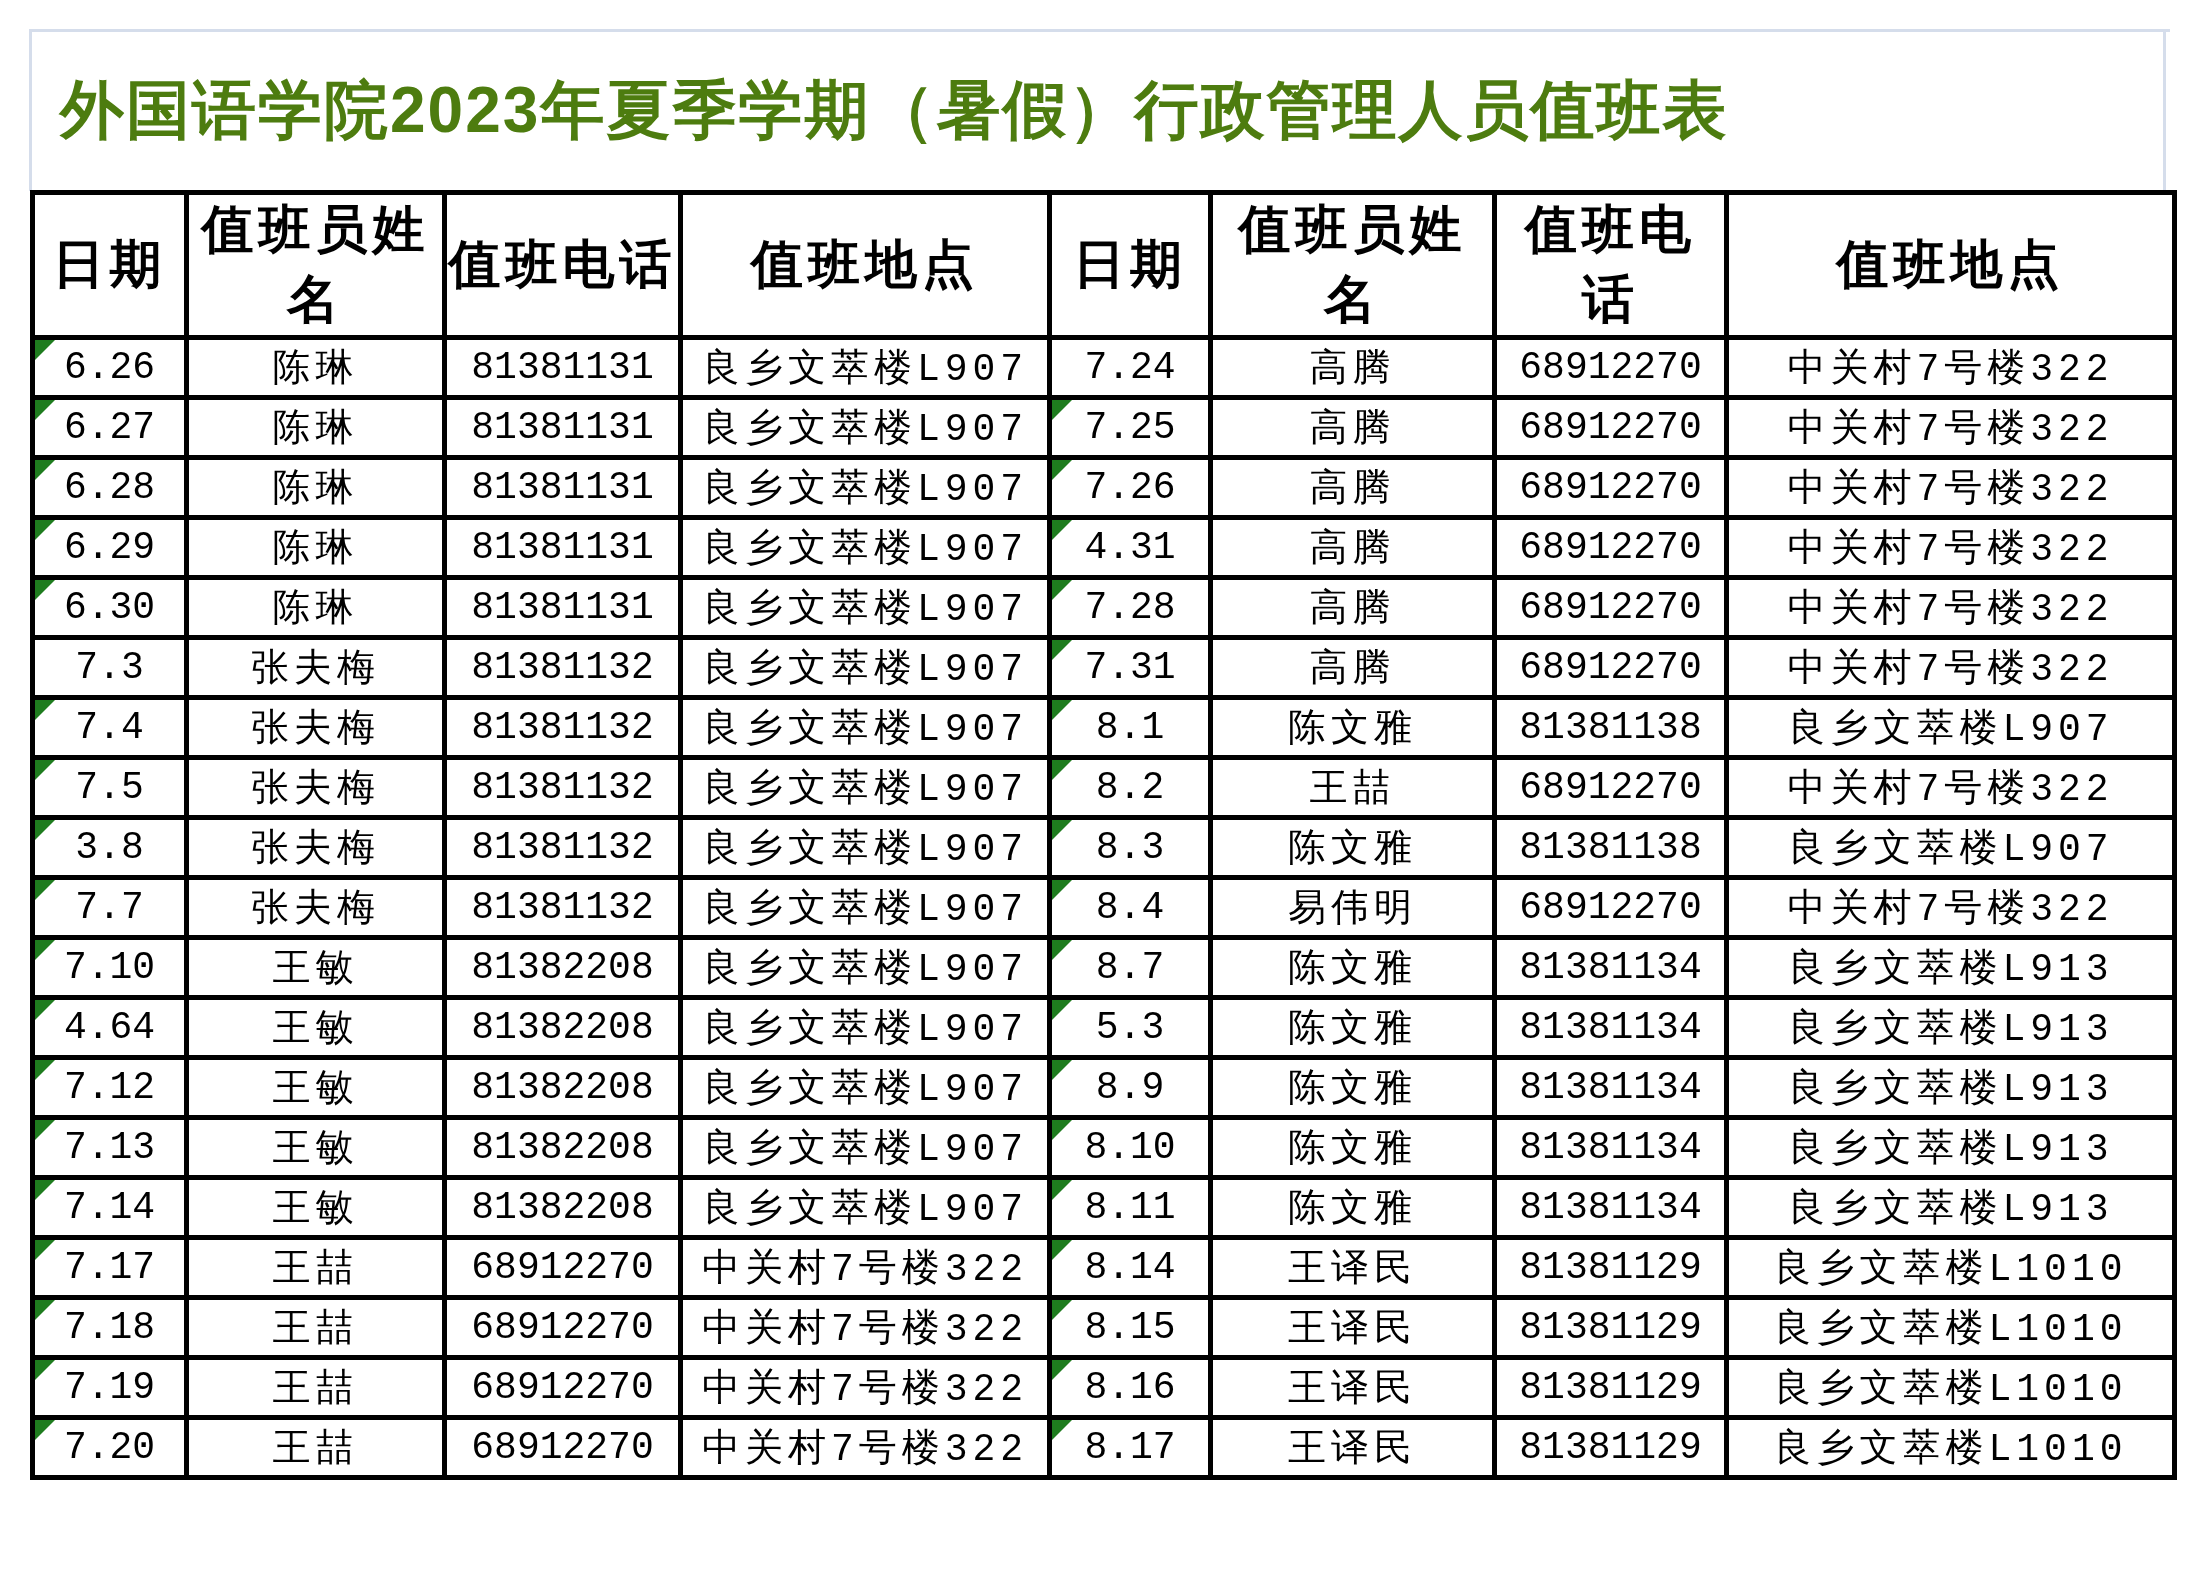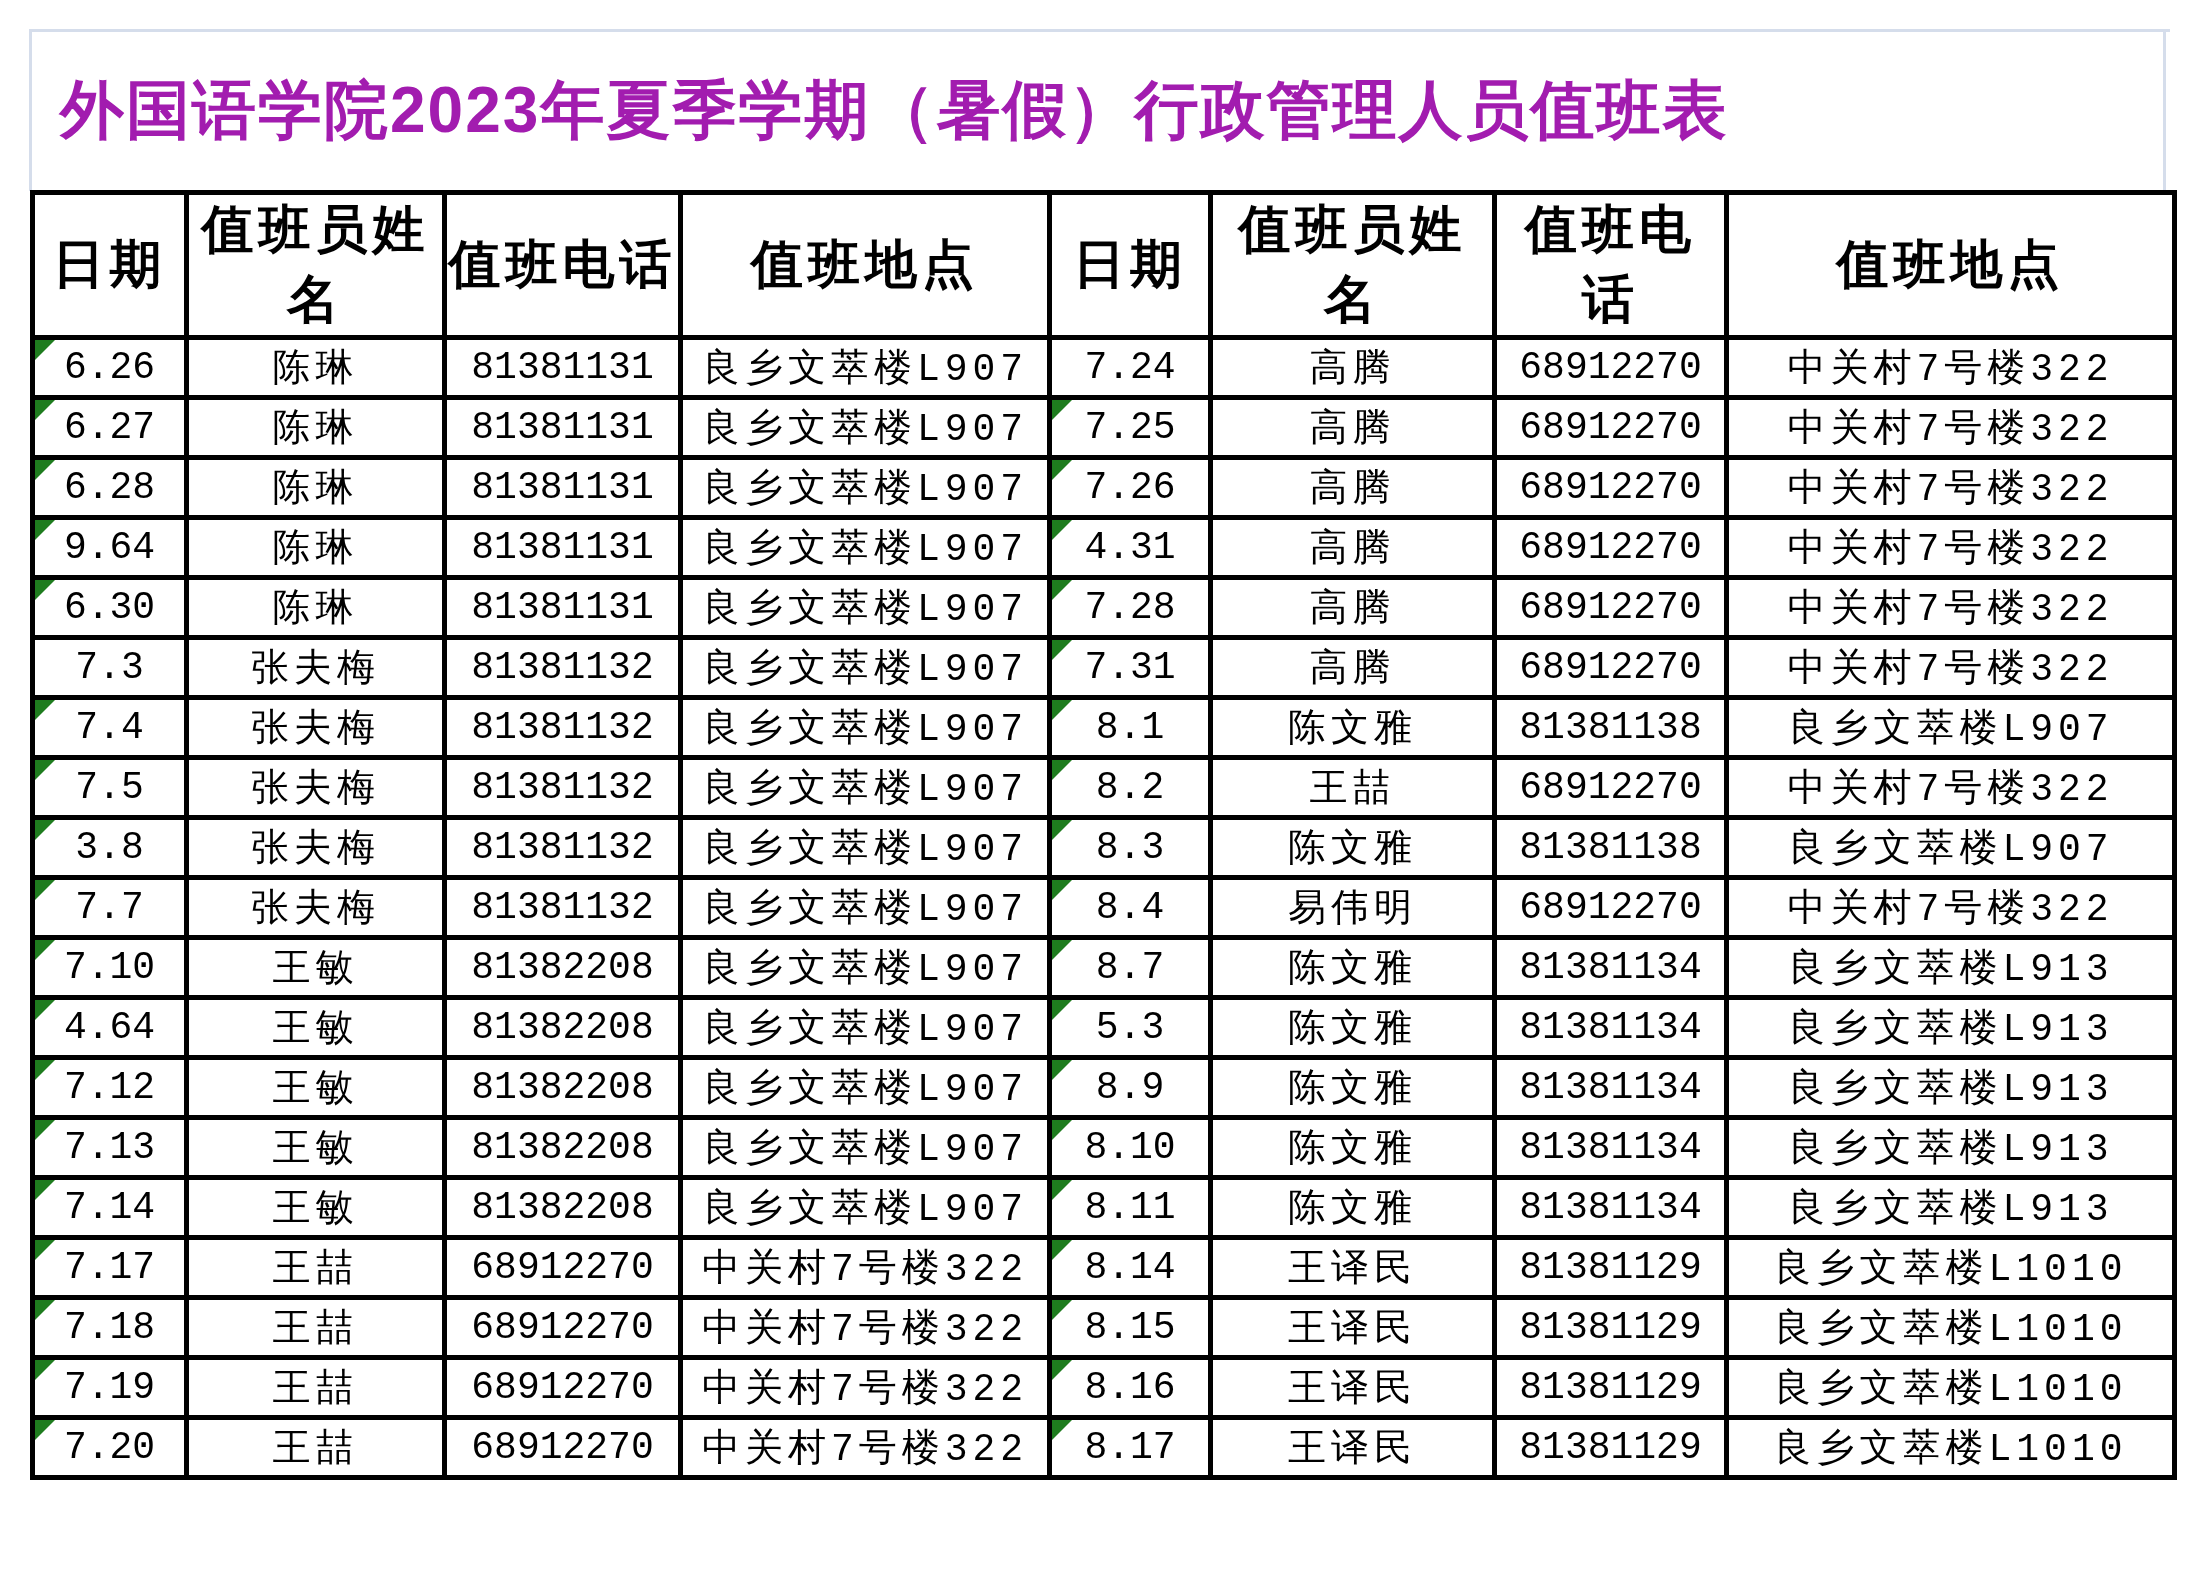--- a/index.html
+++ b/index.html
@@ -11,21 +11,21 @@
   
   .gridline{position:absolute;background:#d5ddeb;}
   #grid-top{left:30px;top:29px;width:2140px;height:3px;}
   #grid-left{left:29px;top:29px;width:3px;height:162px;}
   #grid-right{left:2163px;top:29px;width:3px;height:162px;}
 
   #title{
     position:absolute;left:60px;top:31px;width:2100px;height:159px;
     display:flex;align-items:center;
     font-family:"Liberation Sans","DejaVu Sans",sans-serif;
-    font-weight:bold;font-size:64px;color:#a21caf;letter-spacing:2px;
+    font-weight:bold;font-size:64px;color:#4d7c0f;letter-spacing:2px;
     white-space:nowrap;
   }
 
   table#duty{
     position:absolute;left:30px;top:190px;
     border-collapse:collapse;table-layout:fixed;
     background:#fff;
   }
   #duty th,#duty td{
     border:5px solid #000;
@@ -105,21 +105,21 @@
         <td><span class="flag"></span><span class="cell-text">6.28</span></td>
         <td class="spaced"><span class="cell-text">陈琳</span></td>
         <td><span class="cell-text">81381131</span></td>
         <td class="spaced"><span class="cell-text">良乡文萃楼L907</span></td>
         <td><span class="flag"></span><span class="cell-text">7.26</span></td>
         <td class="spaced"><span class="cell-text">高腾</span></td>
         <td><span class="cell-text">68912270</span></td>
         <td class="spaced"><span class="cell-text">中关村7号楼322</span></td>
       </tr>
       <tr class="data-row">
-        <td><span class="flag"></span><span class="cell-text">9.64</span></td>
+        <td><span class="flag"></span><span class="cell-text">6.29</span></td>
         <td class="spaced"><span class="cell-text">陈琳</span></td>
         <td><span class="cell-text">81381131</span></td>
         <td class="spaced"><span class="cell-text">良乡文萃楼L907</span></td>
         <td><span class="flag"></span><span class="cell-text">4.31</span></td>
         <td class="spaced"><span class="cell-text">高腾</span></td>
         <td><span class="cell-text">68912270</span></td>
         <td class="spaced"><span class="cell-text">中关村7号楼322</span></td>
       </tr>
       <tr class="data-row">
         <td><span class="flag"></span><span class="cell-text">6.30</span></td>

